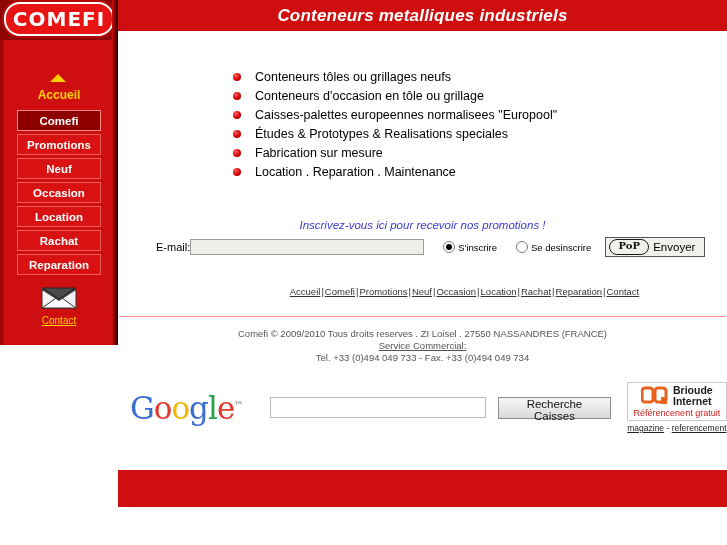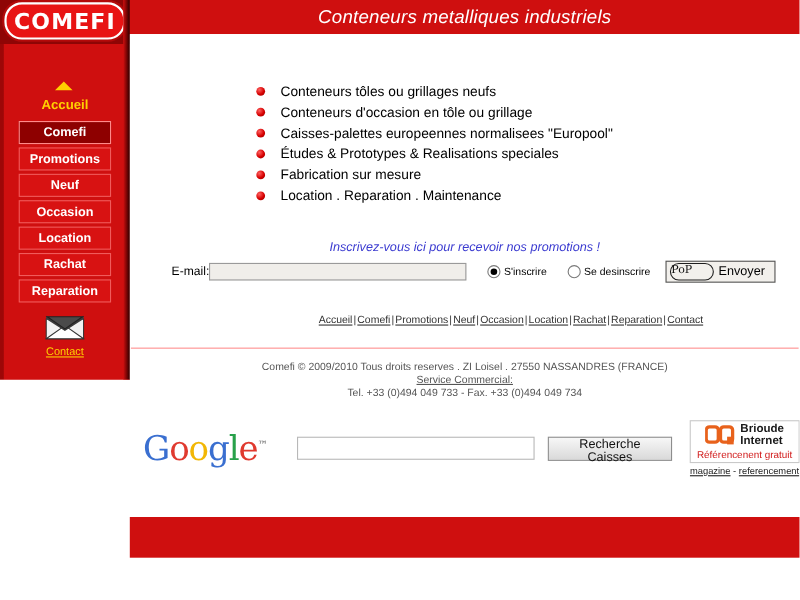--- a/index.html
+++ b/index.html
@@ -106,35 +106,35 @@
   #header {
     position: absolute;
     left: 118px; top: 0;
     width: 609px; height: 31px;
     background: #cf0f0f;
     display: flex; align-items: center; justify-content: center;
   }
   #header .title {
     color: #ffffff;
     font-size: 17px;
-    font-weight: normal;
+    font-weight: bold;
     font-style: italic;
     letter-spacing: .2px;
   }
 
   
   #content {
     position: absolute;
     left: 118px; top: 31px;
     width: 609px; height: 314px;
     background: #ffffff;
   }
   #feature-list {
     position: absolute;
-    left: 115px; top: 44px;
+    left: 115px; top: 38px;
     margin:0; padding:0; list-style:none;
   }
   #feature-list li {
     position: relative;
     padding-left: 22px;
     margin-bottom: 3px;
     font-size: 12.5px;
     color: #000000;
     line-height: 16px;
     white-space: nowrap;
@@ -204,22 +204,23 @@
     justify-content: flex-start;
     cursor: pointer;
     box-sizing: border-box;
   }
   #pop-badge {
     width: 38px; height: 14px;
     border: 1.5px solid #1d1d1d;
     border-radius: 9px;
     margin: 0 4px 0 3px;
     font-size: 10px;
-    font-weight: normal;
+    font-weight: bold;
     line-height: 11px;
+    text-align: center;
     color: #111;
     font-family: "DejaVu Serif", serif;
     flex: 0 0 auto;
   }
   #send-label { font-size: 11.5px; color:#000; }
 
   
   #footer-links {
     position: absolute;
     left: 0; top: 255px; width: 693px;

